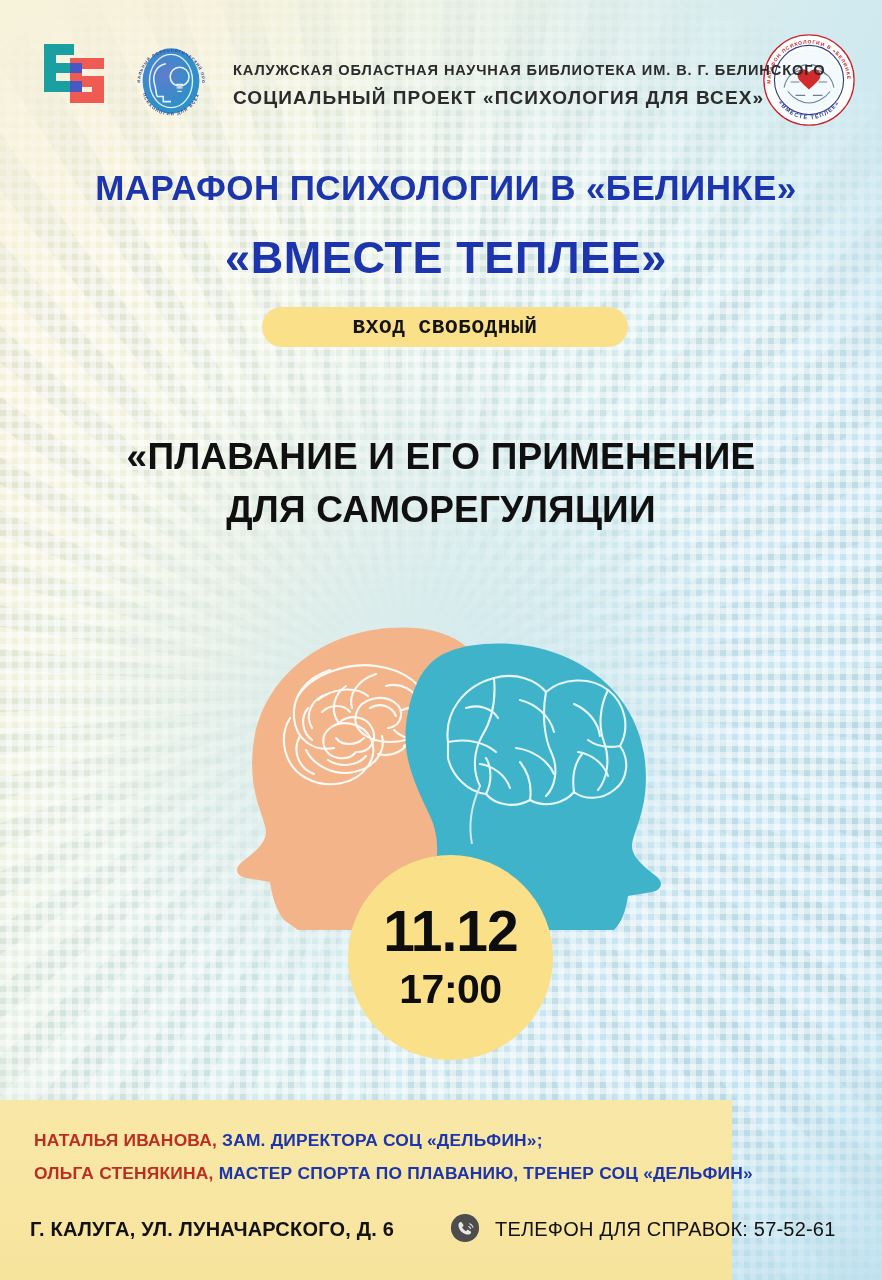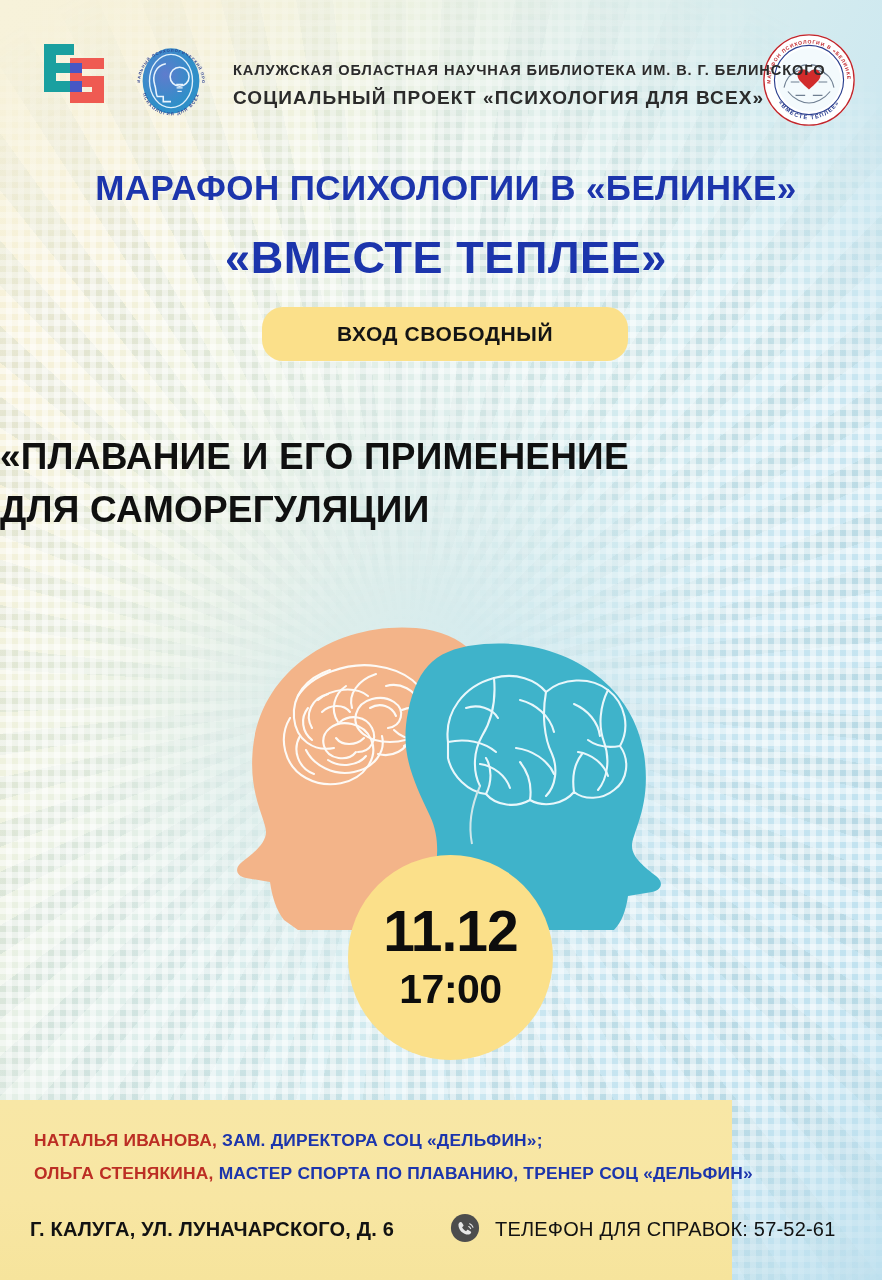--- a/index.html
+++ b/index.html
@@ -75,32 +75,32 @@
   
   .blue-title{
     position:absolute;left:5px;width:882px;text-align:center;
     color:#1c35ac;font-weight:bold;
     text-shadow:0 1px 0 rgba(255,255,255,.35);
   }
   #title-marathon{top:168px;font-size:35px;letter-spacing:.4px;}
   #title-together{top:232px;font-size:45px;letter-spacing:.6px;}
 
   #free-entry-badge{
-    position:absolute;left:262px;top:307px;width:366px;height:54px;
+    position:absolute;left:262px;top:307px;width:366px;height:40px;
     background:#fbe08a;border-radius:21px;
-    display:flex;align-items:center;justify-content:center;
+    display:flex;align-items:center;justify-content:center;font-family:Liberation Mono, monospace;
   }
   #free-entry-badge span{
     color:#141414;font-weight:bold;font-size:21px;letter-spacing:.6px;
   }
 
   #title-lecture{top:377px;font-size:27px;letter-spacing:.3px;}
 
   #lecture-name{
-    position:absolute;left:0;top:430px;width:882px;text-align:left;
+    position:absolute;left:0;top:430px;width:882px;text-align:center;
     color:#101010;font-weight:bold;font-size:37px;line-height:53px;
     letter-spacing:.2px;
   }
   #lecture-name div{white-space:nowrap;}
 
   
   #heads{
     position:absolute;left:180px;top:600px;width:540px;height:330px;
   }
 

